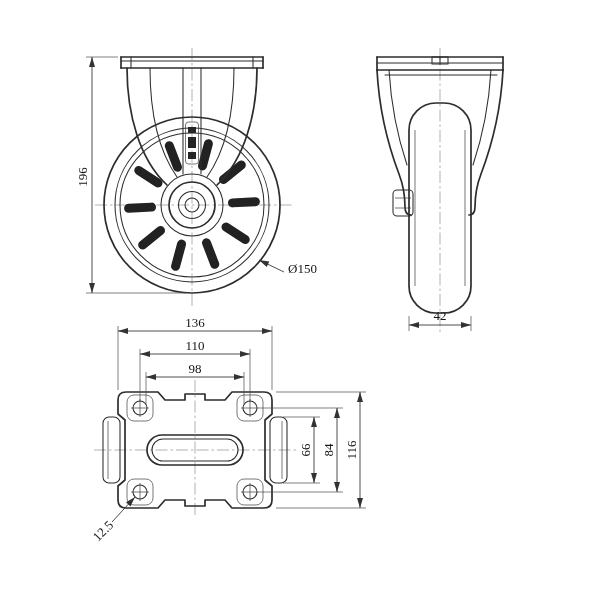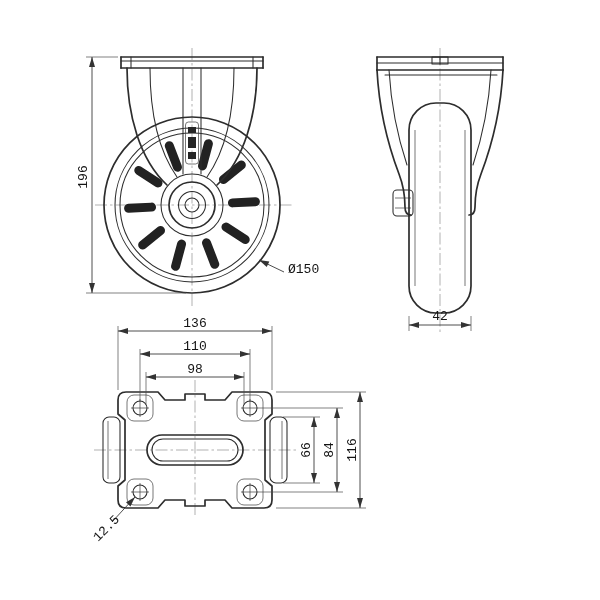--- a/index.html
+++ b/index.html
@@ -1,17 +1,17 @@
 <!DOCTYPE html>
 <html><head>
 <meta charset="utf-8">
 <style>
   html,body{margin:0;padding:0;background:#fff;}
   .sheet{width:600px;height:600px;background:#ffffff;position:relative;overflow:hidden;
-         font-family:Liberation Mono, monospace;}
+         font-family:Liberation Serif, serif;}
   svg{display:block;}
   .o2{stroke:#2d2d2d;stroke-width:1.7;fill:none;stroke-linejoin:round;stroke-linecap:round;}
   .o1{stroke:#2d2d2d;stroke-width:1.05;fill:none;stroke-linejoin:round;stroke-linecap:round;}
   .o0{stroke:#3c3c3c;stroke-width:0.7;fill:none;}
   .dim{stroke:#3a3a3a;stroke-width:0.9;fill:none;}
   .ext{stroke:#4a4a4a;stroke-width:0.7;fill:none;}
   .cl{stroke:#8f8f8f;stroke-width:0.7;fill:none;stroke-dasharray:12 3 2.5 3;}
   .slot{fill:#222222;stroke:none;}
   .dimtxt{font-size:13px;fill:#141414;}
 </style>

